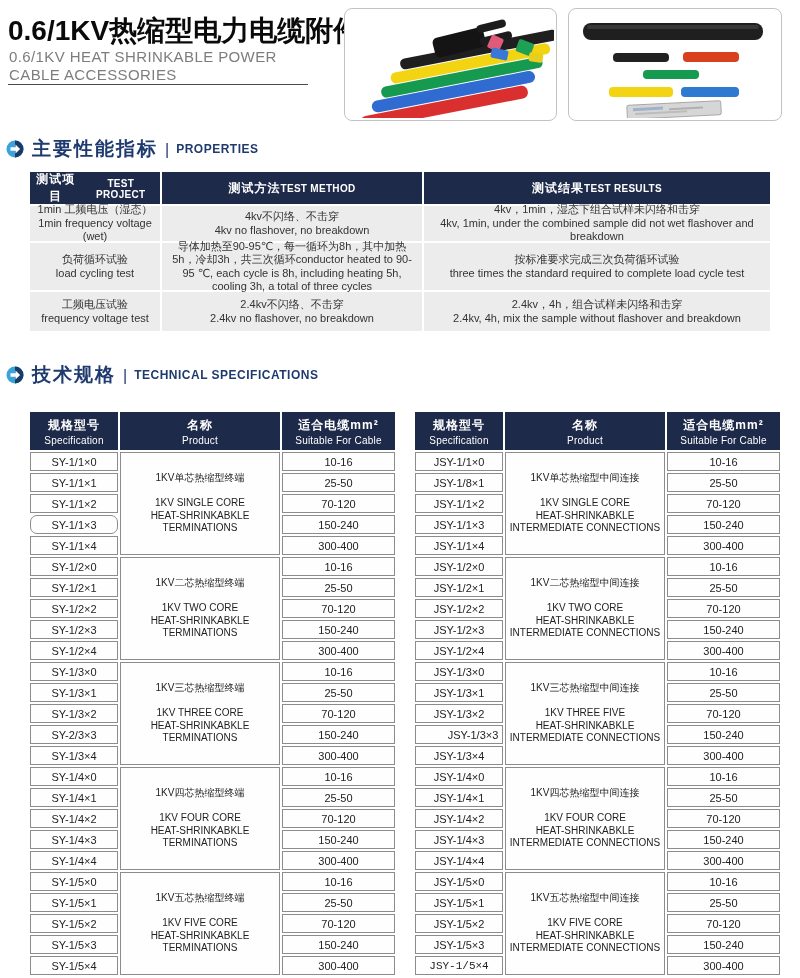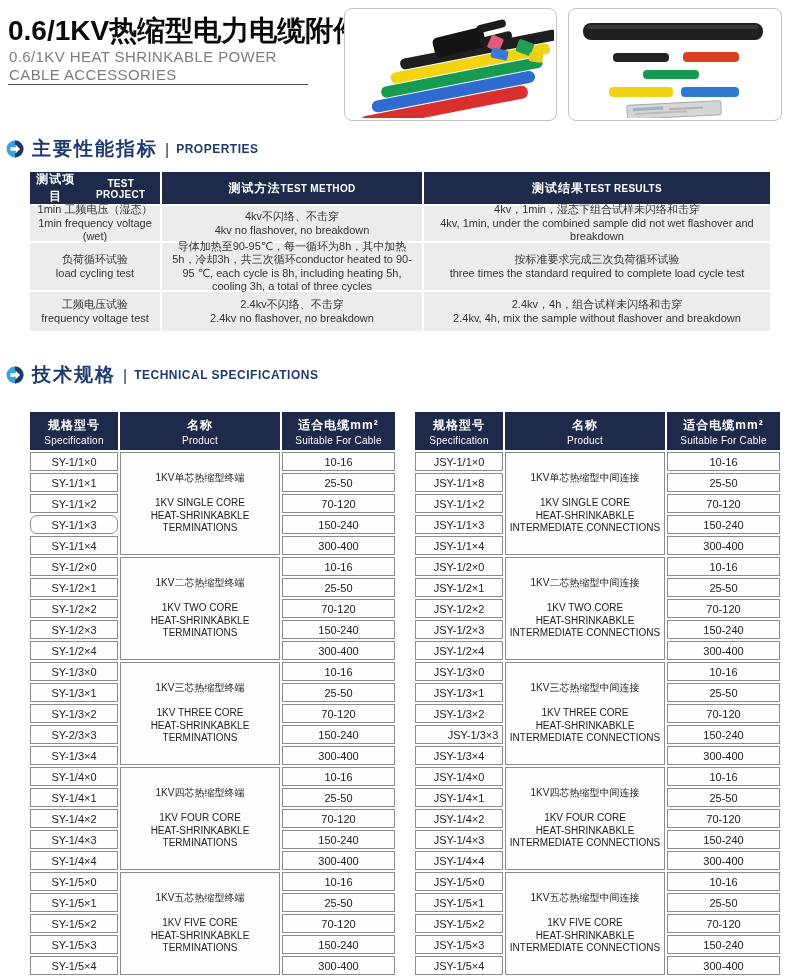--- a/index.html
+++ b/index.html
@@ -251,21 +251,21 @@
       </div>
       <div class="th" style="grid-area: 1 / 2;">
         <div class="th-cn">名称</div>
         <div class="th-en">Product</div>
       </div>
       <div class="th" style="grid-area: 1 / 3;">
         <div class="th-cn">适合电缆mm²</div>
         <div class="th-en">Suitable For Cable</div>
       </div>
       <div class="td" style="grid-area: 2 / 1;">JSY-1/1×0</div>
-      <div class="td" style="grid-area: 3 / 1;">JSY-1/1×8</div>
+      <div class="td" style="grid-area: 3 / 1;">JSY-1/8×1</div>
       <div class="td" style="grid-area: 4 / 1;">JSY-1/1×2</div>
       <div class="td" style="grid-area: 5 / 1;">JSY-1/1×3</div>
       <div class="td" style="grid-area: 6 / 1;">JSY-1/1×4</div>
       <div class="td product" style="grid-area: 2 / 2 / span 5;">1KV单芯热缩型中间连接
 
 1KV SINGLE CORE
 HEAT-SHRINKABKLE
 INTERMEDIATE CONNECTIONS</div>
       <div class="td" style="grid-area: 2 / 3;">10-16</div>
       <div class="td" style="grid-area: 3 / 3;">25-50</div>
@@ -287,21 +287,21 @@
       <div class="td" style="grid-area: 9 / 3;">70-120</div>
       <div class="td" style="grid-area: 10 / 3;">150-240</div>
       <div class="td" style="grid-area: 11 / 3;">300-400</div>
       <div class="td" style="grid-area: 12 / 1;">JSY-1/3×0</div>
       <div class="td" style="grid-area: 13 / 1;">JSY-1/3×1</div>
       <div class="td" style="grid-area: 14 / 1;">JSY-1/3×2</div>
       <div class="td" style="grid-area: 15 / 1; padding-left: 28px;">JSY-1/3×3</div>
       <div class="td" style="grid-area: 16 / 1;">JSY-1/3×4</div>
       <div class="td product" style="grid-area: 12 / 2 / span 5;">1KV三芯热缩型中间连接
 
-1KV THREE CORE
+1KV THREE FIVE
 HEAT-SHRINKABKLE
 INTERMEDIATE CONNECTIONS</div>
       <div class="td" style="grid-area: 12 / 3;">10-16</div>
       <div class="td" style="grid-area: 13 / 3;">25-50</div>
       <div class="td" style="grid-area: 14 / 3;">70-120</div>
       <div class="td" style="grid-area: 15 / 3;">150-240</div>
       <div class="td" style="grid-area: 16 / 3;">300-400</div>
       <div class="td" style="grid-area: 17 / 1;">JSY-1/4×0</div>
       <div class="td" style="grid-area: 18 / 1;">JSY-1/4×1</div>
       <div class="td" style="grid-area: 19 / 1;">JSY-1/4×2</div>
@@ -314,21 +314,21 @@
 INTERMEDIATE CONNECTIONS</div>
       <div class="td" style="grid-area: 17 / 3;">10-16</div>
       <div class="td" style="grid-area: 18 / 3;">25-50</div>
       <div class="td" style="grid-area: 19 / 3;">70-120</div>
       <div class="td" style="grid-area: 20 / 3;">150-240</div>
       <div class="td" style="grid-area: 21 / 3;">300-400</div>
       <div class="td" style="grid-area: 22 / 1;">JSY-1/5×0</div>
       <div class="td" style="grid-area: 23 / 1;">JSY-1/5×1</div>
       <div class="td" style="grid-area: 24 / 1;">JSY-1/5×2</div>
       <div class="td" style="grid-area: 25 / 1;">JSY-1/5×3</div>
-      <div class="td" style="grid-area: 26 / 1;">JSY-1/5×4</div>
+      <div class="td" style="grid-area: 26 / 1; font-family: Liberation Mono, monospace;">JSY-1/5×4</div>
       <div class="td product" style="grid-area: 22 / 2 / span 5;">1KV五芯热缩型中间连接
 
 1KV FIVE CORE
 HEAT-SHRINKABKLE
 INTERMEDIATE CONNECTIONS</div>
       <div class="td" style="grid-area: 22 / 3;">10-16</div>
       <div class="td" style="grid-area: 23 / 3;">25-50</div>
       <div class="td" style="grid-area: 24 / 3;">70-120</div>
       <div class="td" style="grid-area: 25 / 3;">150-240</div>
       <div class="td" style="grid-area: 26 / 3;">300-400</div>

